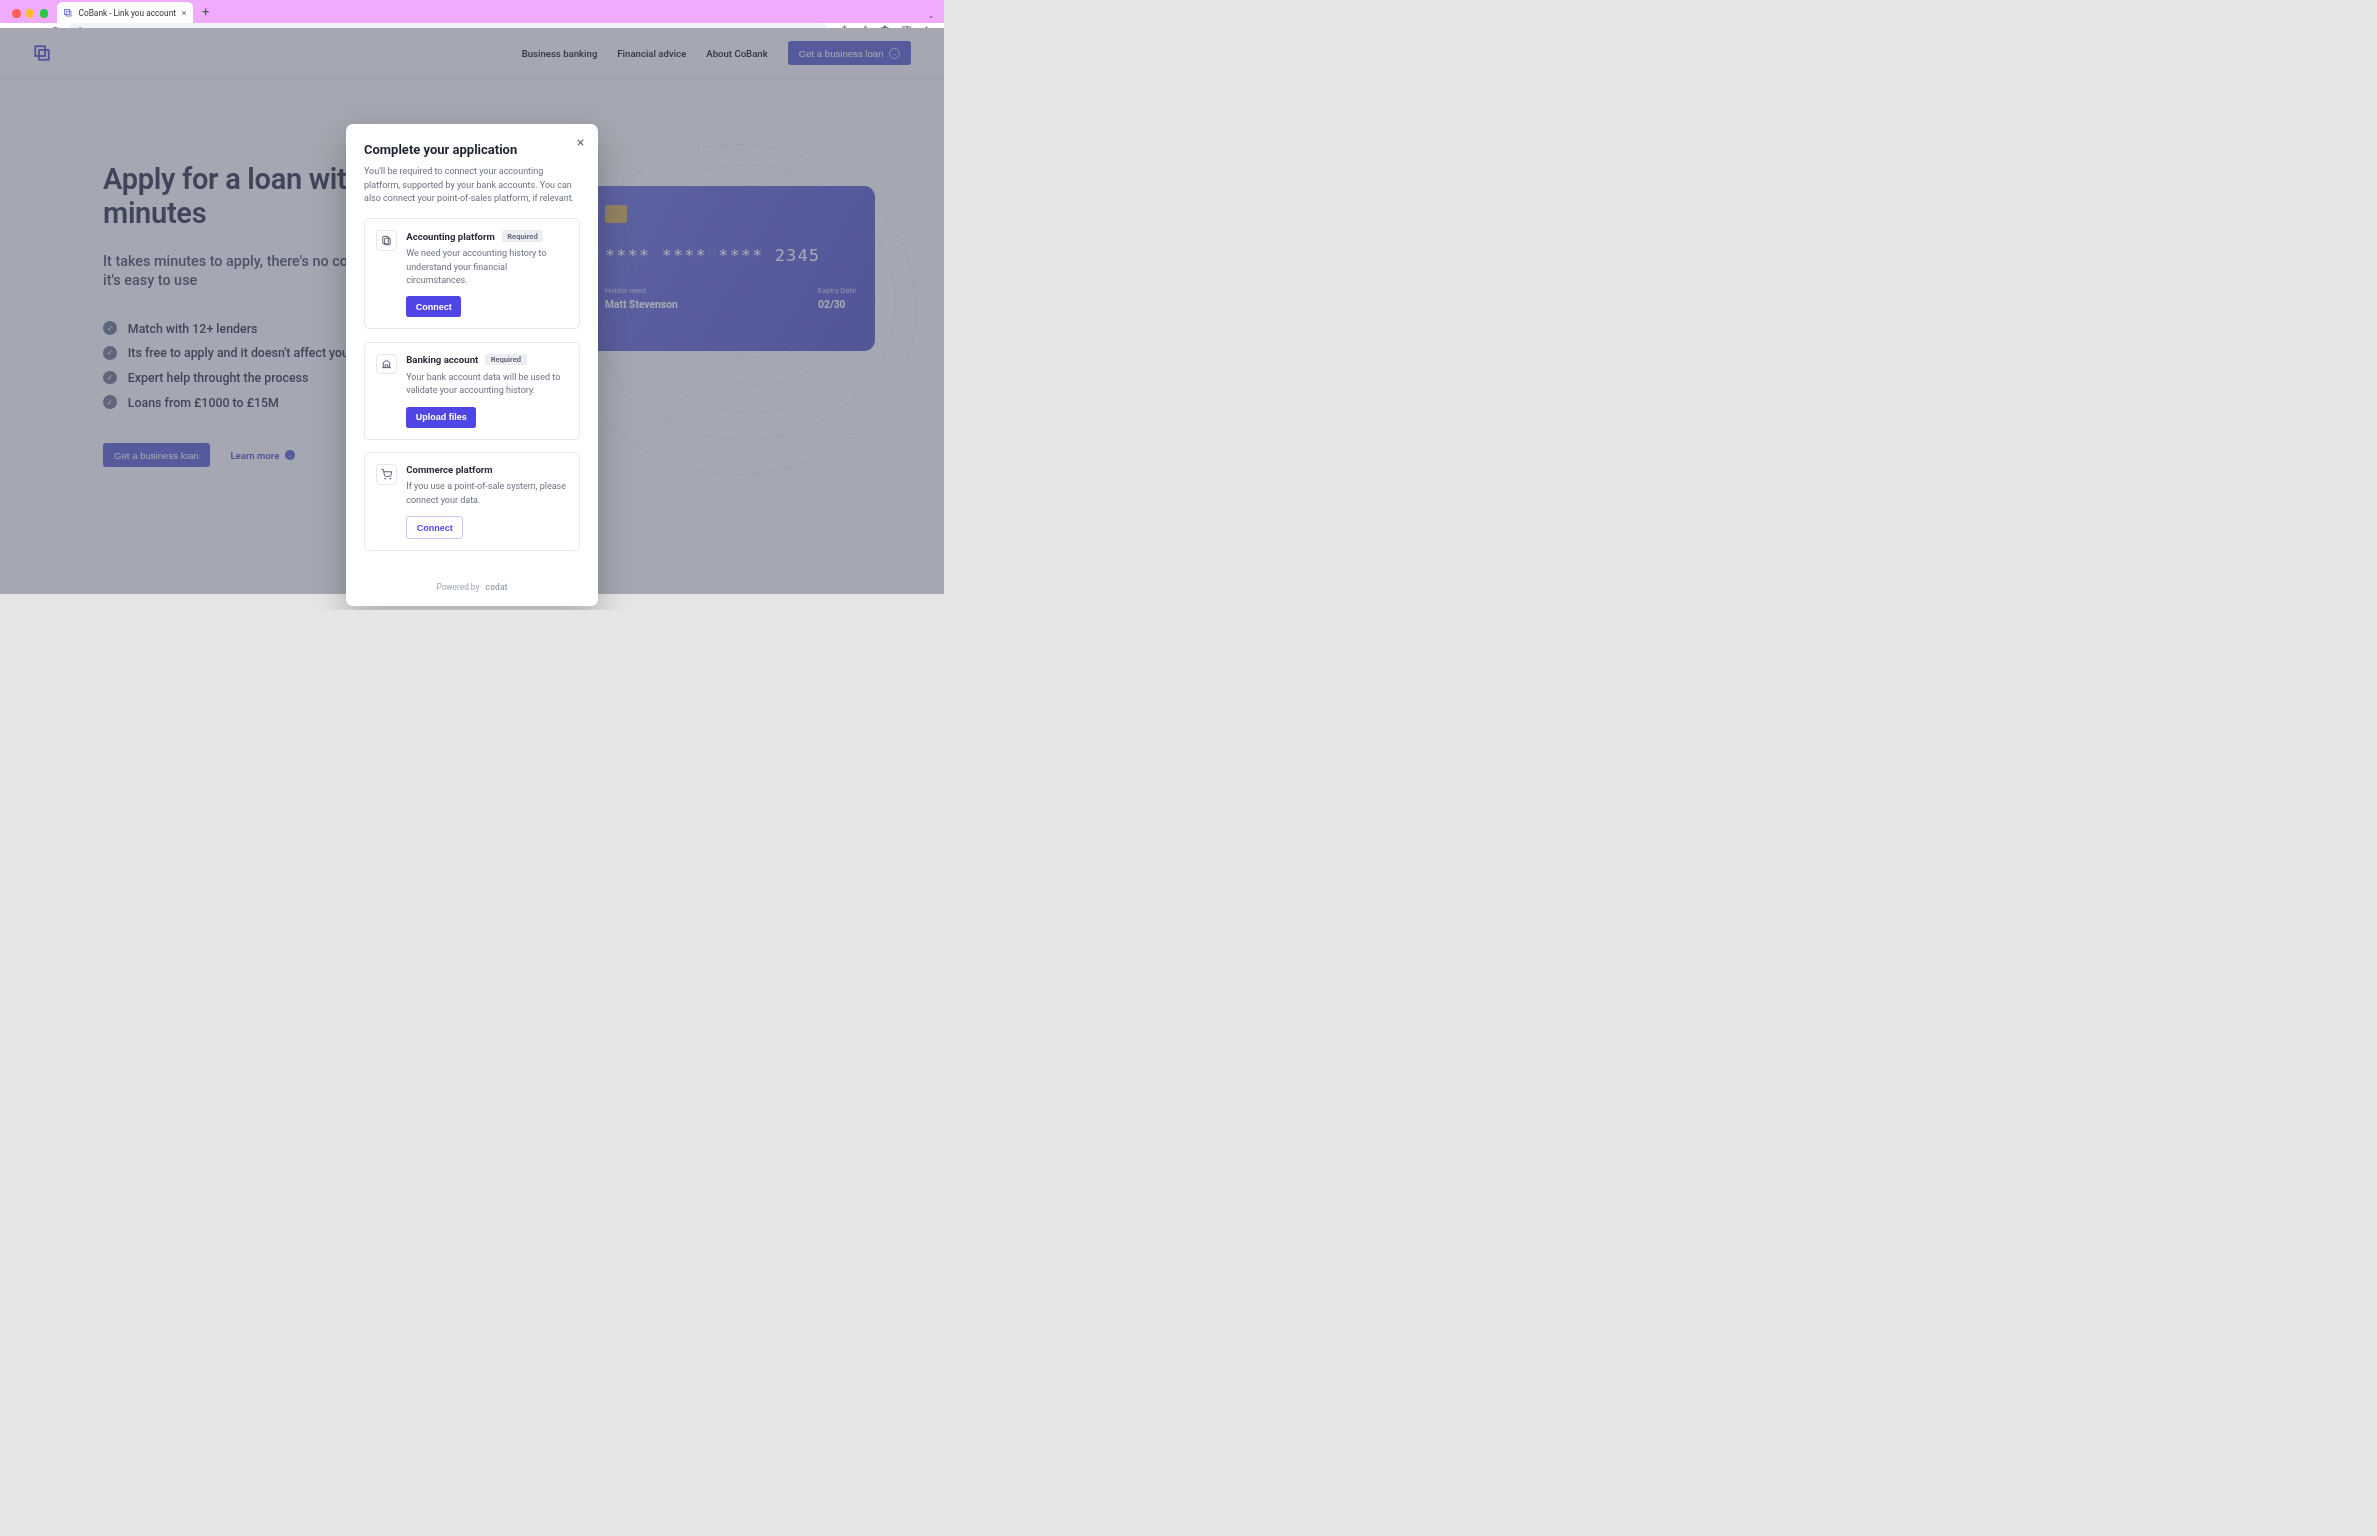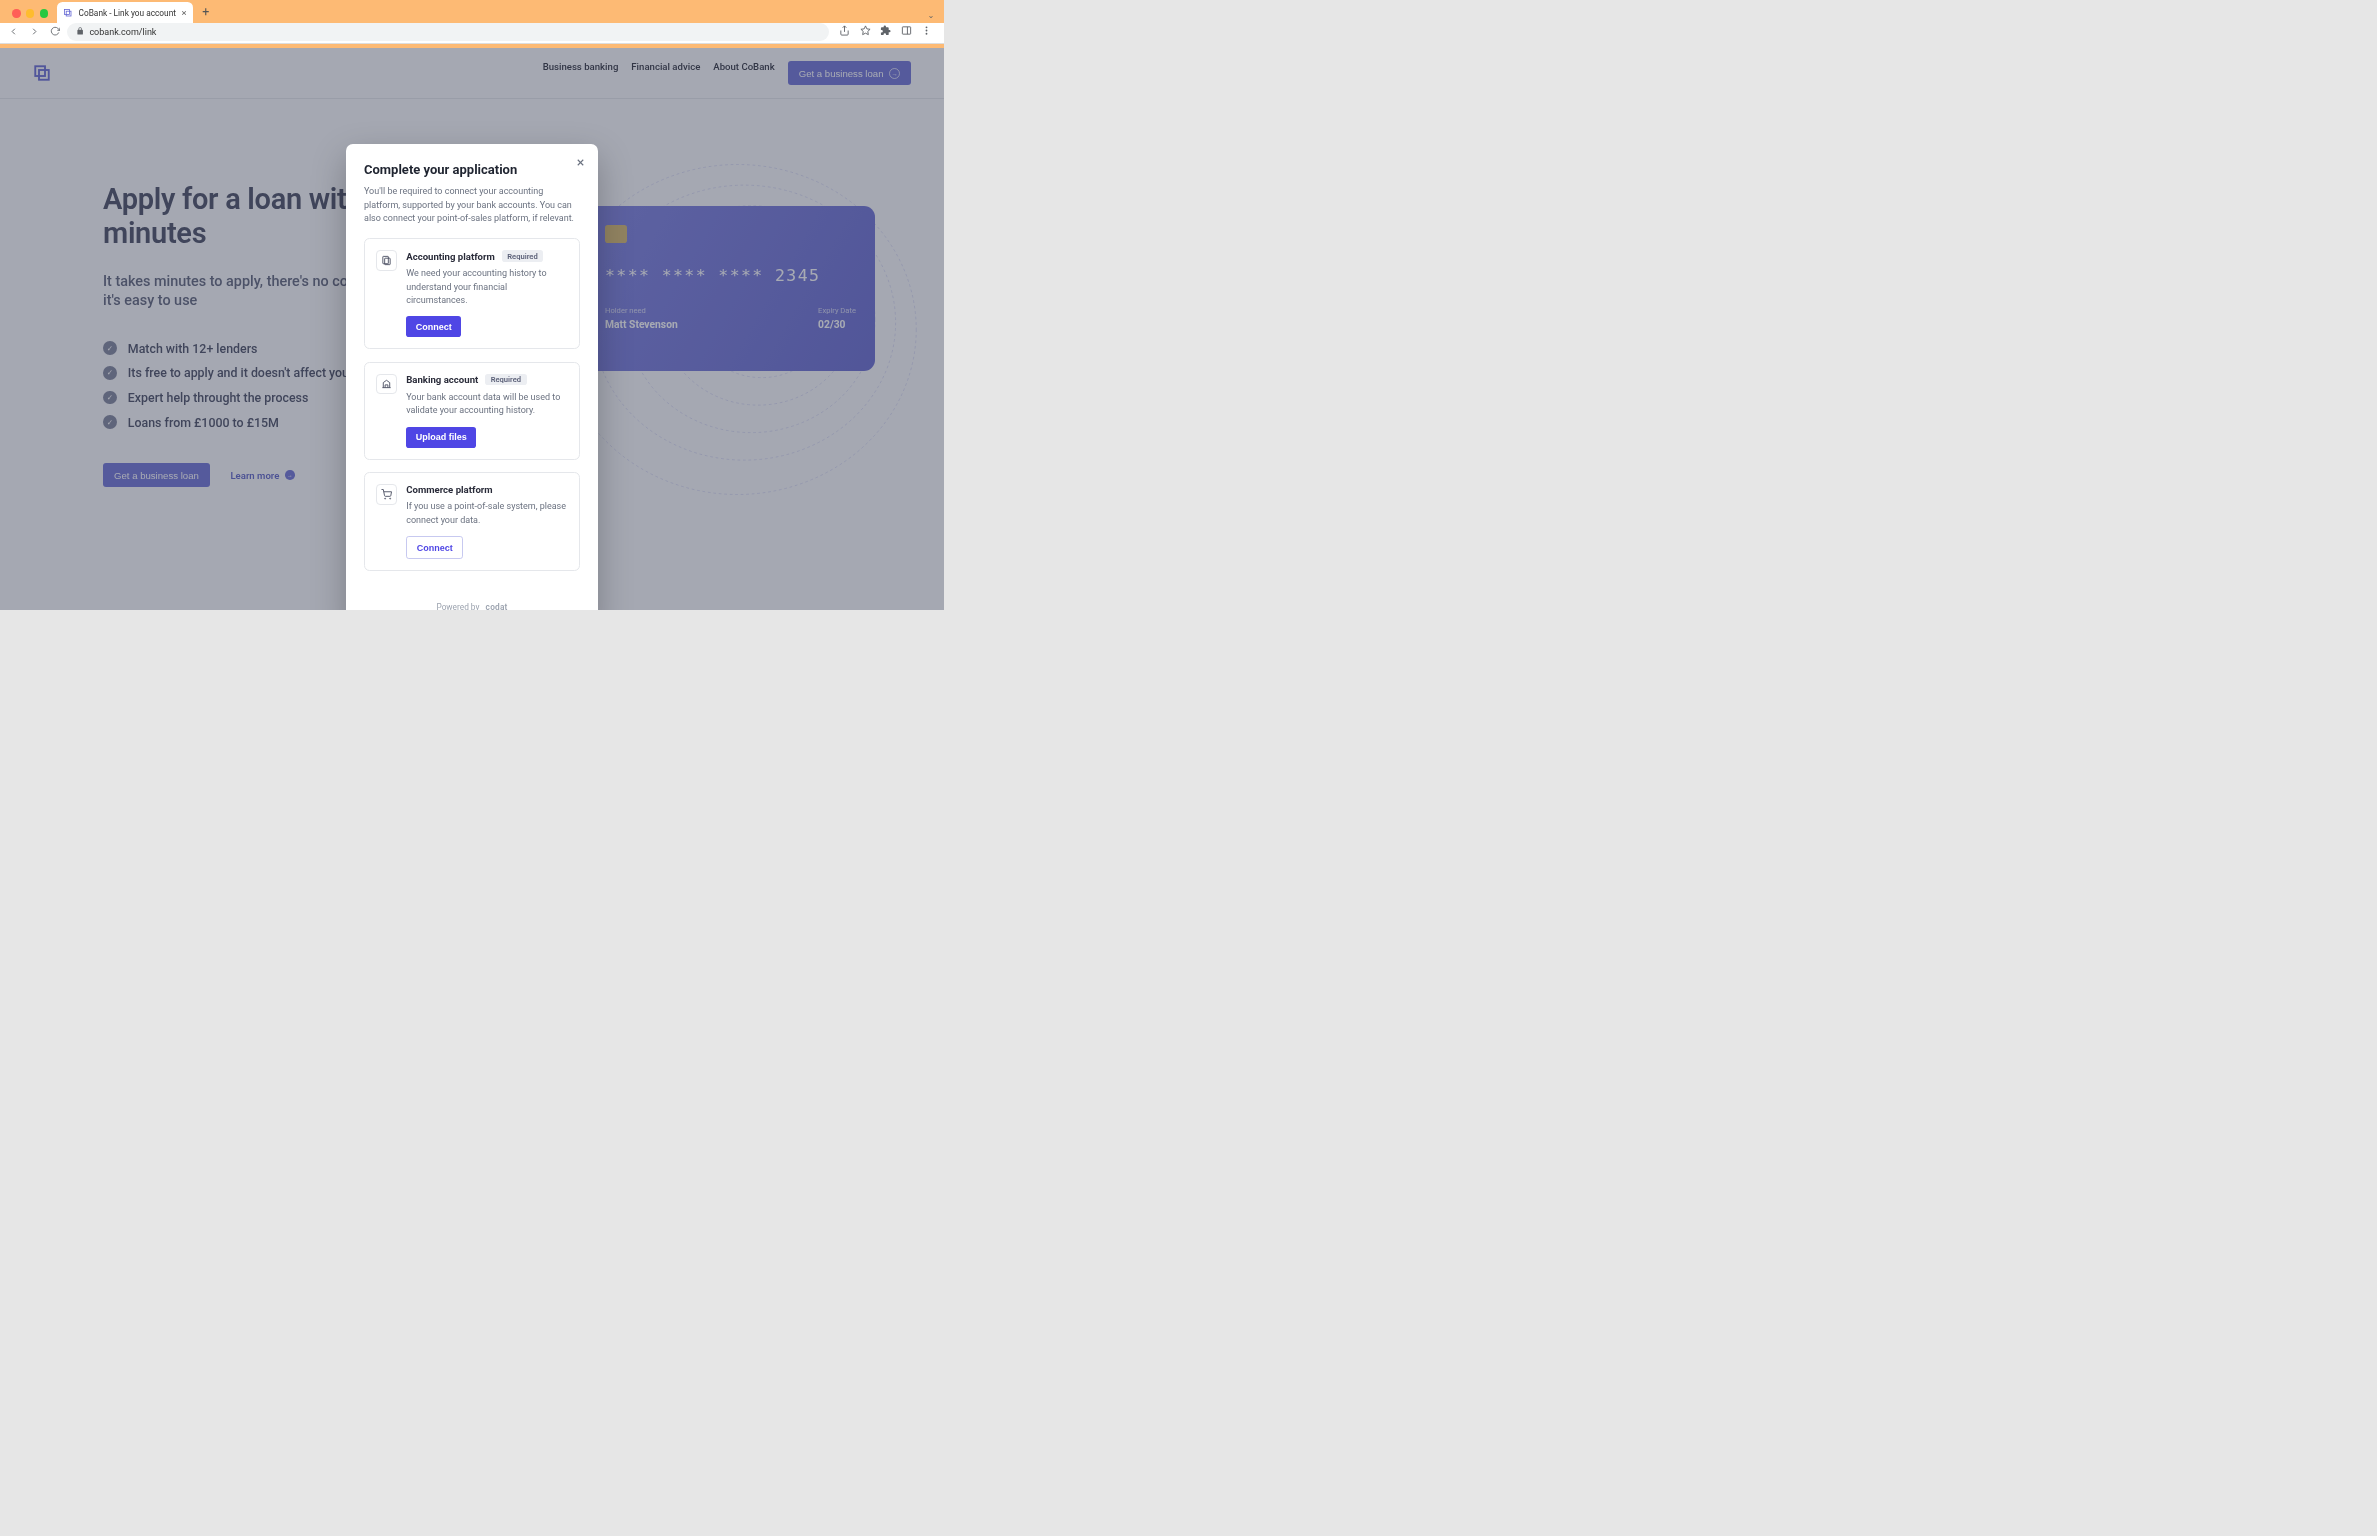--- a/index.html
+++ b/index.html
@@ -7,22 +7,22 @@
     font-family: -apple-system, BlinkMacSystemFont, "Segoe UI", Roboto, "Helvetica Neue", Arial, sans-serif;
     background: #e6e6e6;
     width: 944px;
     height: 610px;
     overflow: hidden;
     position: relative;
   }
 
   
   .browser-chrome {
-    background: #fdba74;
-    height: 48px;
+    background: #f0abfc;
+    height: 28px;
   }
   .tab-row {
     height: 23px;
     display: flex;
     align-items: flex-end;
     padding-left: 6.9px;
   }
   .traffic-lights {
     display: flex;
     gap: 5.5px;
@@ -97,21 +97,21 @@
     display: flex;
     align-items: center;
     justify-content: space-between;
     padding: 0 33px;
     border-bottom: 0.7px solid #e6e7ec;
   }
   .logo {
     width: 18px; height: 18px;
     color: #6366d4;
   }
-  .nav-links { display: flex; gap: 13px; }
+  .nav-links { display: flex; align-items: center; gap: 20px; }
   .nav-link { color: #2a2c3a; font-size: 9.6px; font-weight: 500; cursor: pointer; }
   .cta-btn {
     background: #6a6dd6;
     color: #fff;
     border: none;
     border-radius: 3px;
     padding: 6.9px 11px;
     font-size: 9.6px;
     font-weight: 500;
     display: flex;

